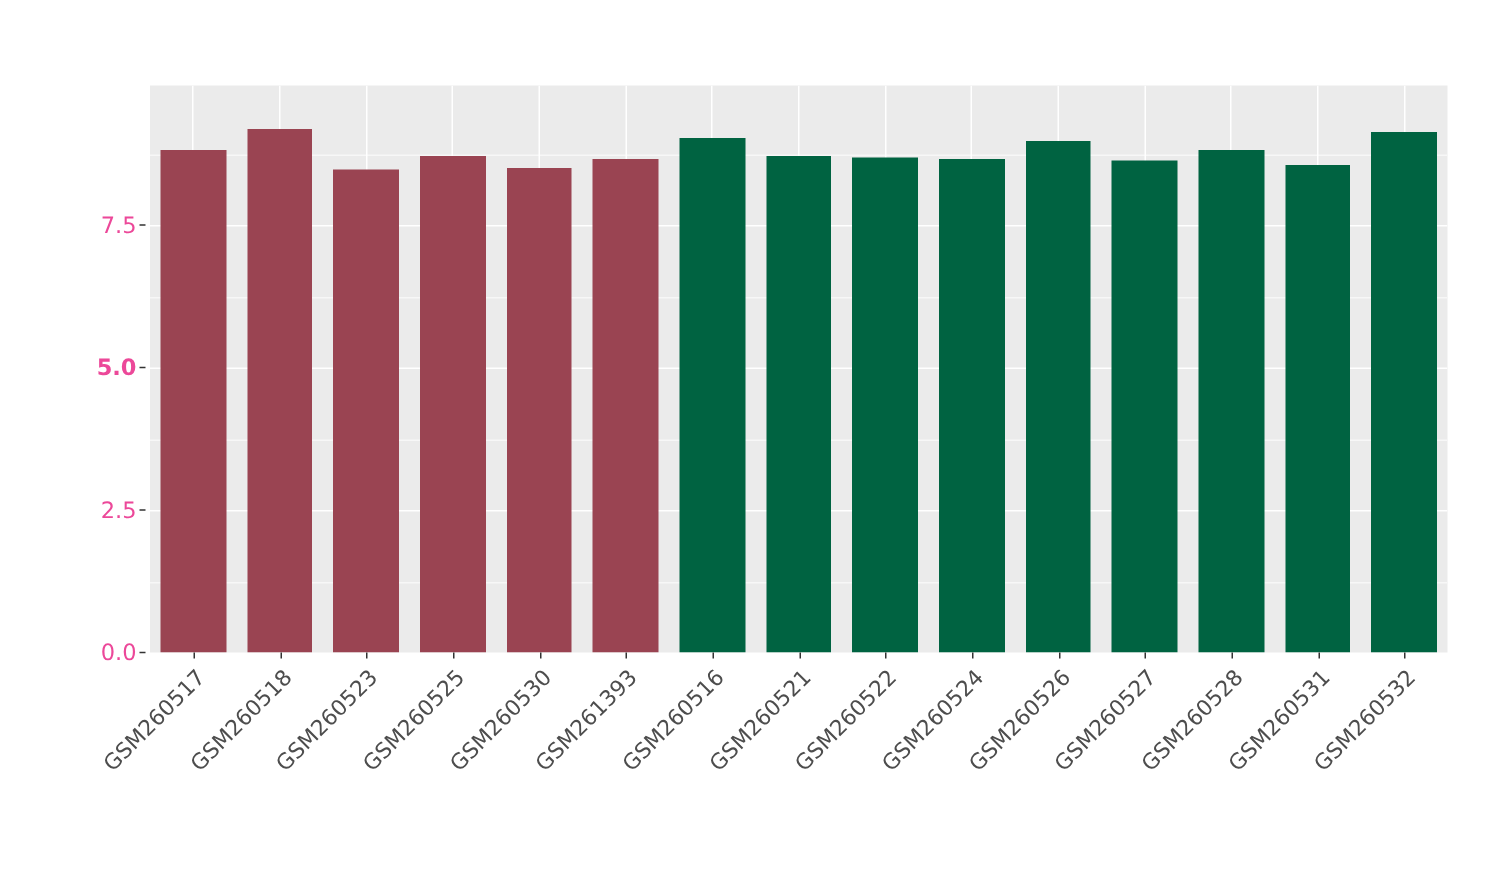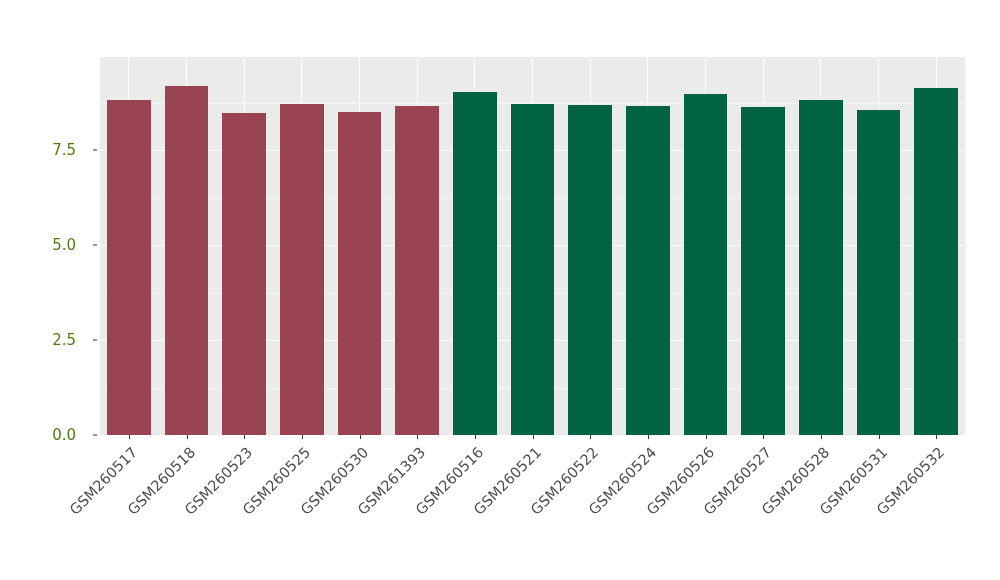--- a/index.html
+++ b/index.html
@@ -34,24 +34,24 @@
     justify-content: center;
     font-size: 21px;
     color: #000000;
     letter-spacing: 0px;
     white-space: nowrap;
   }
 
   
   .y-tick-label {
     position: absolute;
-    right: 15px;
+    right: 0;
     transform: translateY(-50%);
     font-size: 15px;
-    color: #4d7c0f;
+    color: #ec4899;
     text-align: right;
     white-space: nowrap;
   }
   .y-ticks-col {
     position: absolute;
     left: 56px;
     top: 0;
     width: 35px;
     height: 580px;
   }
@@ -122,21 +122,21 @@
 </head>
 <body>
 
 <div id="chart-root">
 
   <div class="y-axis-title">Expression Level</div>
 
   <div class="y-ticks-col" id="y-ticks-col">
       <div class="y-tick-label" style="top: 435px;">0.0</div>
       <div class="y-tick-label" style="top: 340.025px; text-align: right;">2.5</div>
-      <div class="y-tick-label" style="top: 245.05px;">5.0</div>
+      <div class="y-tick-label" style="top: 245.05px; font-weight: bold;">5.0</div>
       <div class="y-tick-label" style="top: 150.075px;">7.5</div>
     </div>
 
   <div class="panel" id="panel">
       <div class="grid-minor" style="top: 330.513px;"></div>
       <div class="grid-minor" style="top: 235.538px;"></div>
       <div class="grid-minor" style="top: 140.563px;"></div>
       <div class="grid-minor" style="top: 45.5879px;"></div>
       <div class="grid-major" style="top: 283.025px;"></div>
       <div class="grid-major" style="top: 188.05px;"></div>

